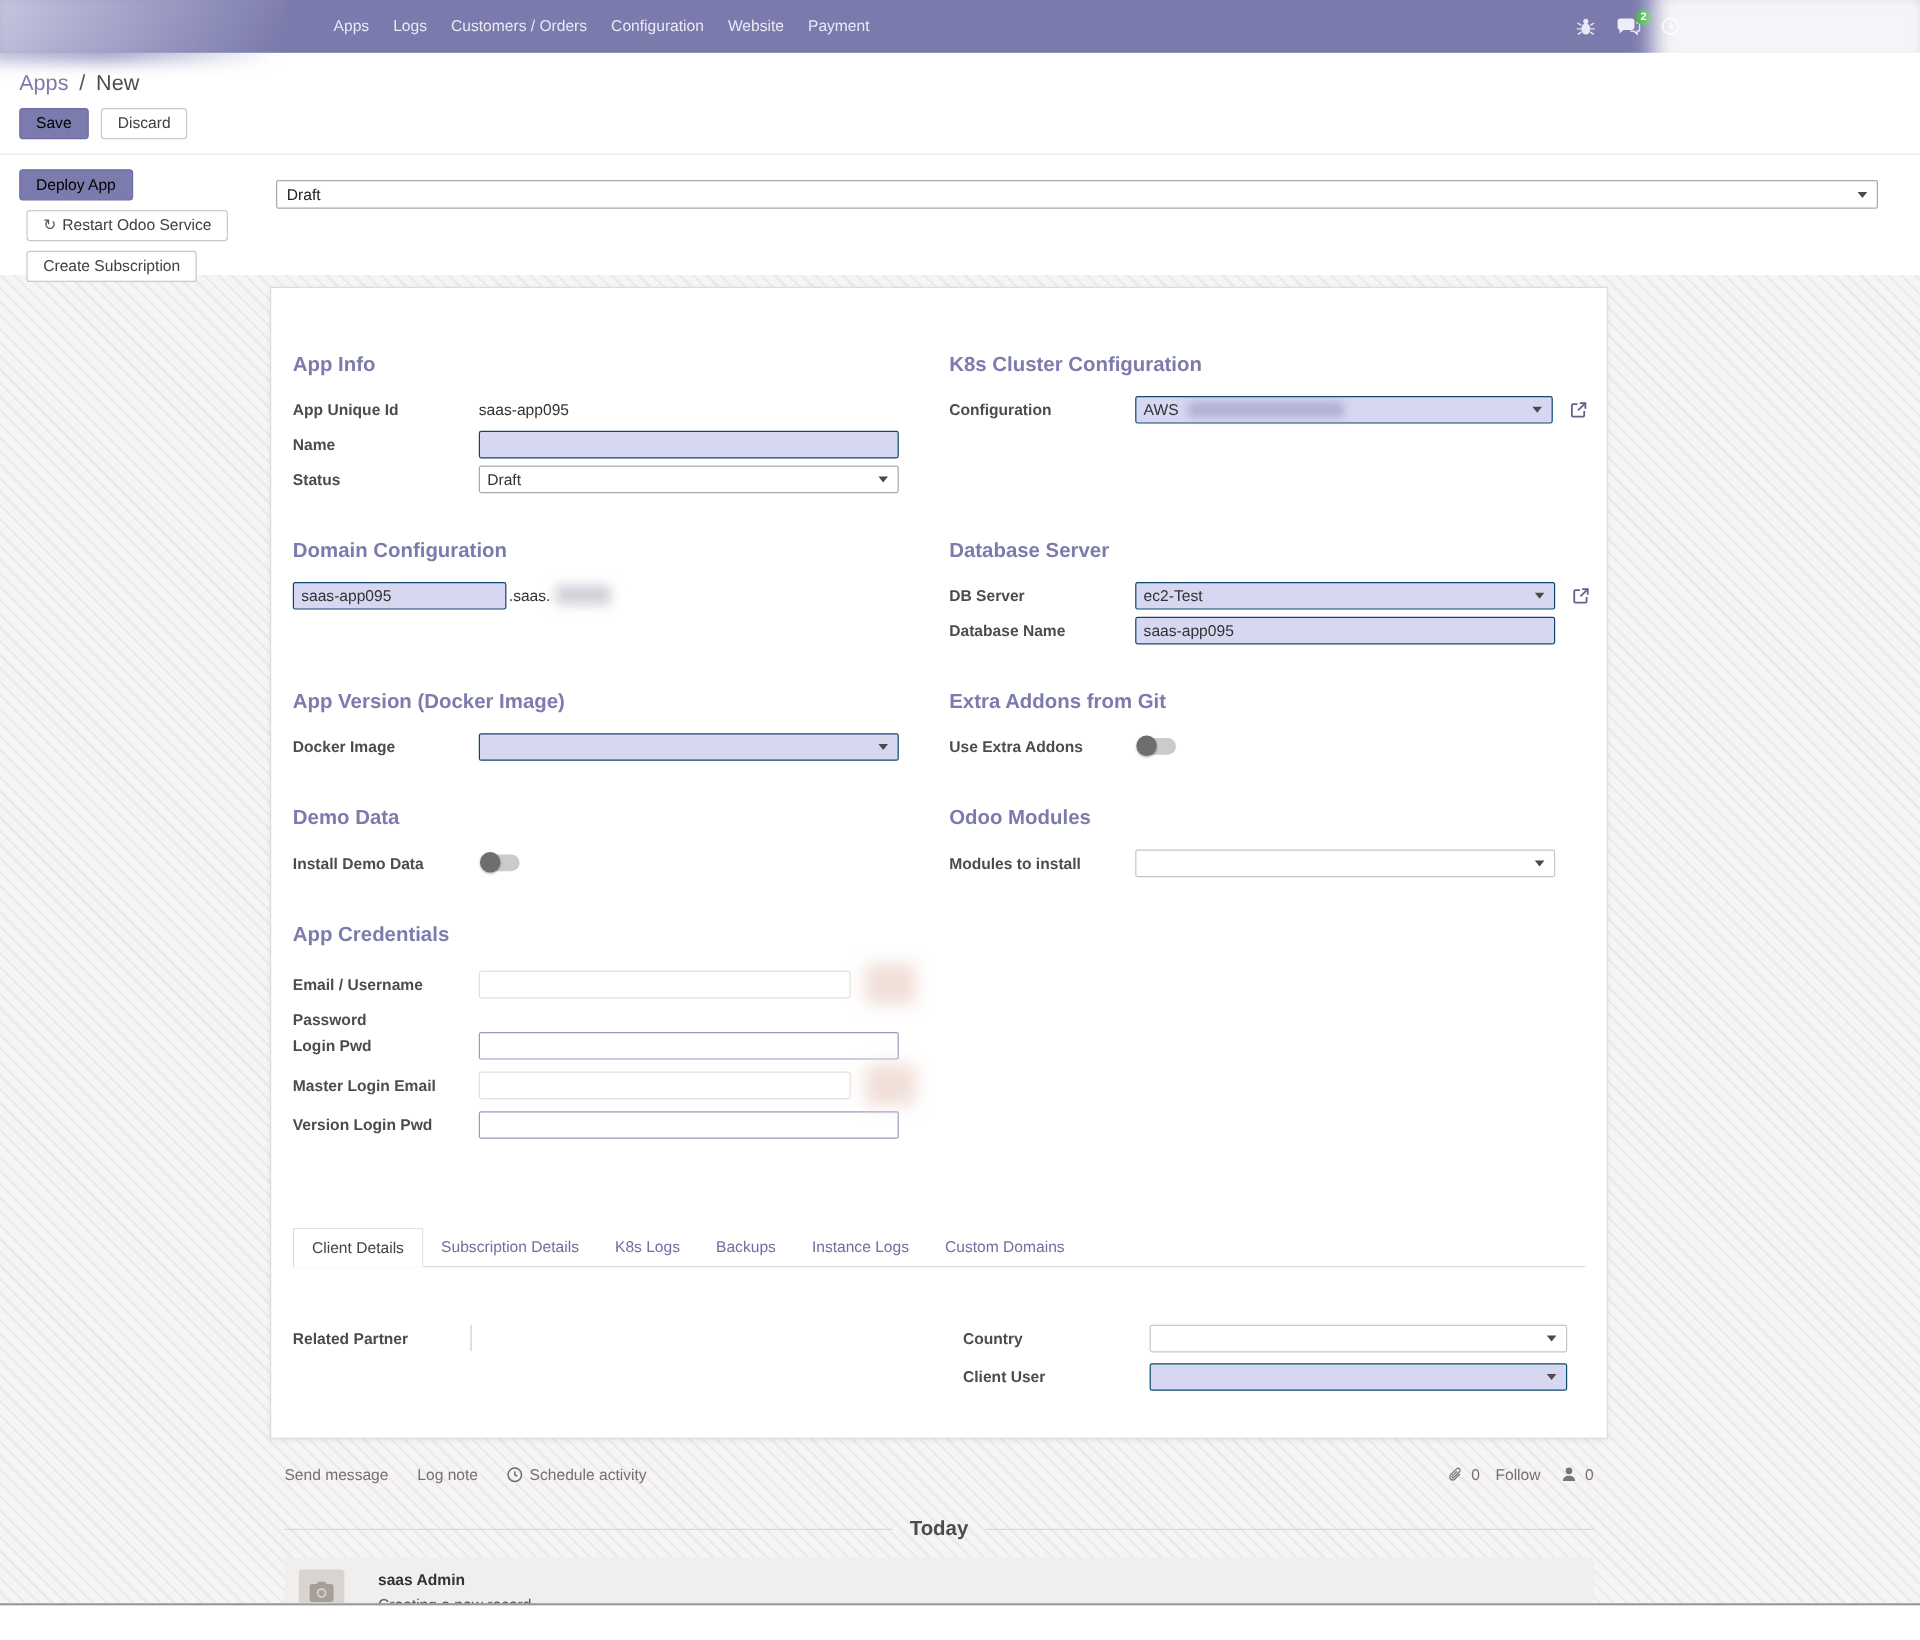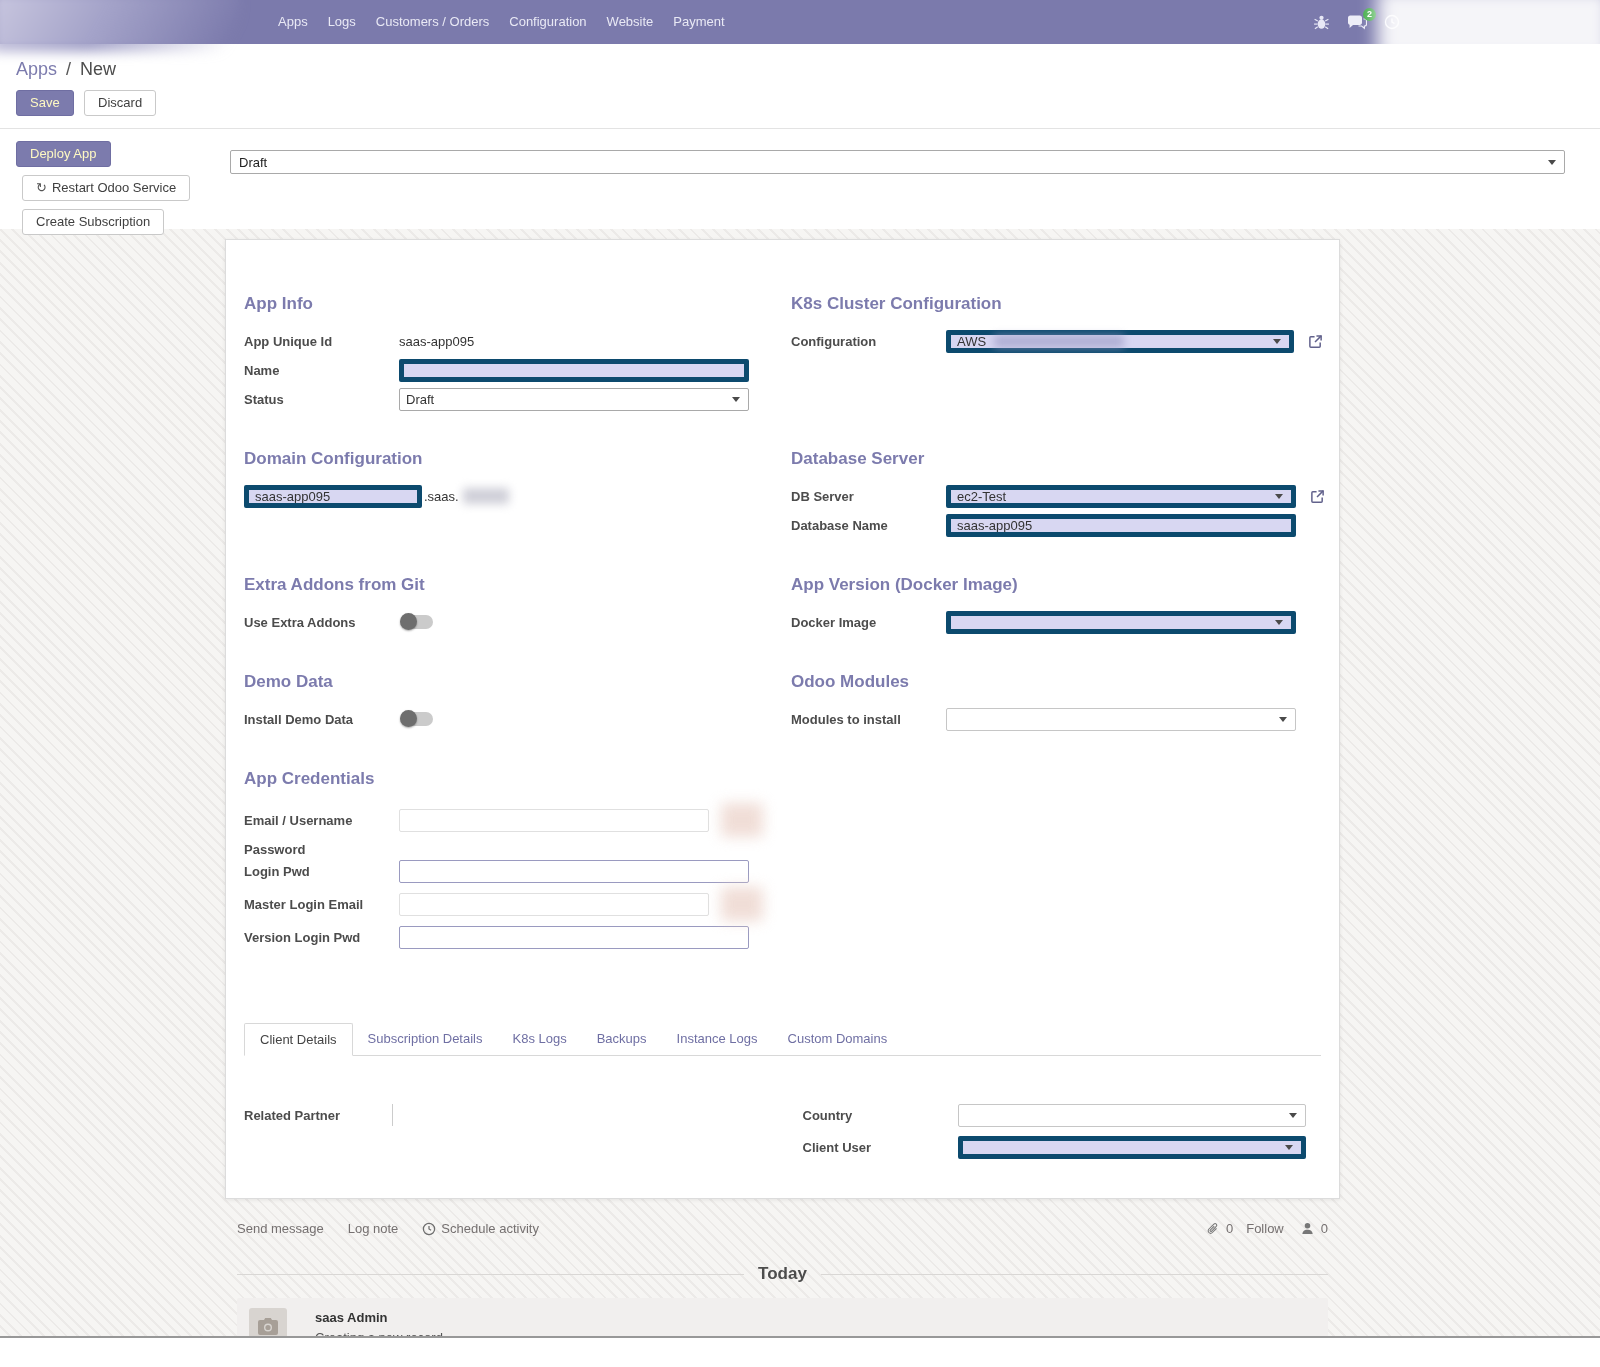--- a/index.html
+++ b/index.html
@@ -41,21 +41,21 @@
   .breadcrumb { font-size:18px; line-height:22px; }
   .breadcrumb .bc-root { color:#7c7bad; cursor:pointer; }
   .breadcrumb .bc-sep { color:#555; margin:0 4px; }
   .breadcrumb .bc-current { color:#4c4c4c; }
   .cp-buttons { margin-top:10px; }
   .btn {
     display:inline-flex; align-items:center; font-size:13px; line-height:16px;
     padding:4px 13px; border-radius:3px; cursor:pointer; border:1px solid #c9c9c9;
     background:#fff; color:#404040; font-family:inherit;
   }
-  .btn-primary { background:#7c7bad; border-color:#6f6ea2; color:#fef9c3; }
+  .btn-primary { background:#7c7bad; border-color:#6f6ea2; color:#000000; }
   .btn + .btn { margin-left:6px; }
   
   .statusbar-area { position:relative; height:100px; padding:12px 0 0 16px; background:#fff; }
   .left-buttons { display:flex; flex-direction:column; align-items:flex-start; gap:8px; }
   .btn .btn-ico { margin-right:5px; font-size:13px; color:#555; }
   .status-select {
     position:absolute; left:230px; right:35px; top:21px; height:24px;
     background:#fff; border:1px solid #a9a9a9; border-radius:2px;
     display:flex; align-items:center; font-size:13px; color:#222;
     padding:0 26px 0 8px; cursor:pointer;
@@ -77,21 +77,21 @@
   }
   .form-grid { display:grid; grid-template-columns:1fr 1fr; column-gap:28px; align-items:start; }
   .o-group { margin-bottom:34px; }
   .o-group h2 { margin:0 0 14px; font-size:17px; font-weight:bold; color:#7c7bad; }
   .o-row { display:flex; align-items:center; min-height:26px; margin-bottom:3px; }
   .o-label { width:155px; flex-shrink:0; font-size:13px; font-weight:bold; color:#4c4c4c; }
   .o-label.wide { width:280px; }
   .inp {
     height:23px; font-size:13px; color:#333; padding:2px 6px; font-family:inherit; outline:none;
   }
-  .lav { background:#d8d7f2; border:5px solid #0c4a6e; border-radius:2px; }
+  .lav { background:#d8d7f2; border:1px solid #0c4a6e; border-radius:2px; }
   .w350 { width:350px; } .w348 { width:348px; } .w310 { width:310px; } .w178 { width:178px; }
   .sel { position:relative; display:flex; align-items:center; padding-right:22px; cursor:pointer; }
   .sel-white { background:#fff; border:1px solid #c6c6c6; border-radius:2px; }
   .native-sel { background:#fff; border:1px solid #a9a9a9; border-radius:2px; cursor:pointer; position:relative; display:flex; align-items:center; }
   .email-inp { background:#fff; border:1px solid #e0e0e0; border-radius:2px; }
   .pwd-inp { background:#fff; border:1px solid #9a9ac0; border-radius:2px; }
   .ext-link { margin-left:14px; display:flex; align-items:center; cursor:pointer; }
   .suffix { font-size:13px; color:#333; margin-left:2px; }
   .redact { pointer-events:none; }
   .redact-lav { width:130px; height:13px; background:#9a99c4; opacity:.65; filter:blur(4px); margin-left:8px; border-radius:2px; }
@@ -273,34 +273,34 @@
               </svg>
           </span>
         </div>
         <div class="o-row">
           <span class="o-label">Database Name</span>
           <input class="inp lav w350" value="saas-app095" style="">
         </div>
       </section>
 
       <section class="o-group">
+        <h2>App Version (Docker Image)</h2>
+        <div class="o-row">
+          <span class="o-label">Docker Image</span>
+          <div class="inp lav sel w350 caret"></div>
+        </div>
+      </section>
+
+      <section class="o-group">
         <h2>Extra Addons from Git</h2>
         <div class="o-row">
           <span class="o-label">Use Extra Addons</span>
           <span class="toggle">
               <span class="knob"></span>
             </span>
-        </div>
-      </section>
-
-      <section class="o-group">
-        <h2>App Version (Docker Image)</h2>
-        <div class="o-row">
-          <span class="o-label">Docker Image</span>
-          <div class="inp lav sel w350 caret"></div>
         </div>
       </section>
 
       <section class="o-group">
         <h2>Demo Data</h2>
         <div class="o-row">
           <span class="o-label">Install Demo Data</span>
           <span class="toggle">
               <span class="knob"></span>
             </span>

